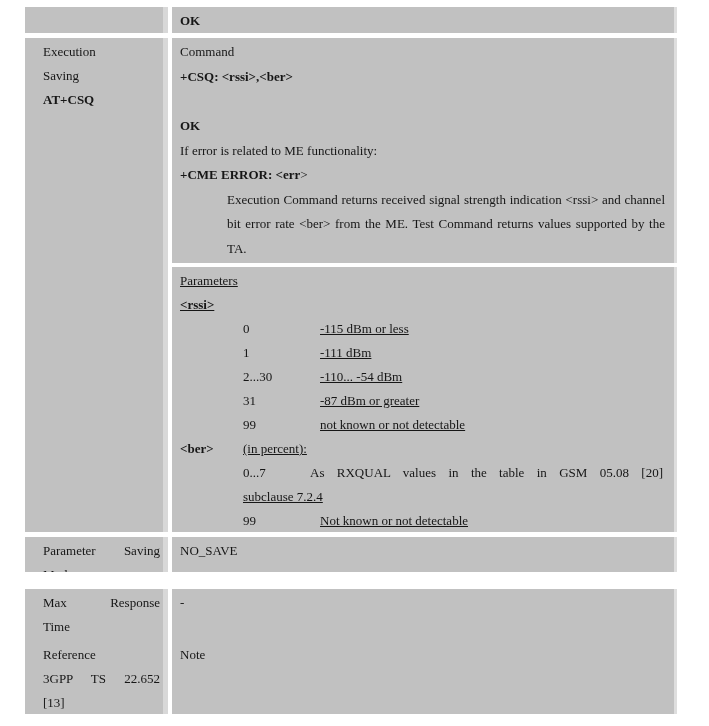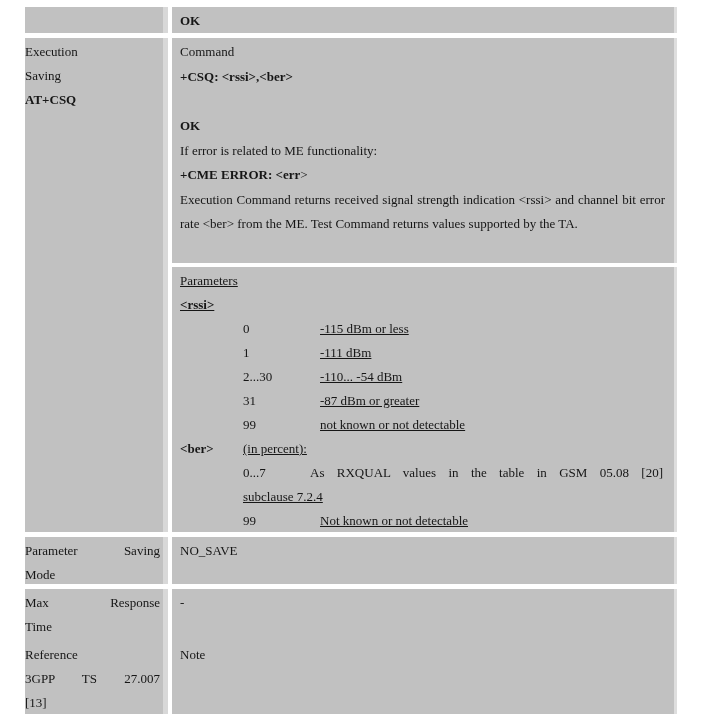--- a/index.html
+++ b/index.html
@@ -6,32 +6,32 @@
   .page {
     position:relative; width:709px; height:726px; background:#ffffff;
     overflow:hidden;
     font-family:"Liberation Serif", serif;
     -webkit-font-smoothing:antialiased;
   }
   .cell {
     position:absolute; background:#c1c1c1; color:#161616;
     font-size:13px; line-height:24px; box-sizing:border-box; overflow:hidden;
   }
-  .lc { left:25px; width:143px; padding:2px 8px 0 0; box-shadow:inset -5px 0 0 #d8d8d8; }
+  .lc { left:25px; width:143px; padding:2px 8px 0 18px; box-shadow:inset -5px 0 0 #d8d8d8; }
   .rc { left:172px; width:505px; padding:2px 12px 0 8px; box-shadow:inset -3px 0 0 #dedede; }
   .b { font-weight:bold; }
-  .just { text-align:justify; }
+  .just { text-align:justify;margin-left:47px; }
   .spread { text-align:justify; text-align-last:justify; }
   .blank { height:25px; }
   
   .r0 { top:7px;   height:26px; }
   .r1l { top:38px;  height:494px; }
   .r1a { top:38px;  height:225px; line-height:24.5px; }
   .r1b { top:267px; height:265px;text-decoration:underline; }
-  .r2 { top:537px; height:47px; }
+  .r2 { top:537px; height:35px; }
   .r3 { top:589px; height:62px; }
   .r4 { top:641px; height:73px; }
   
   .pline  { padding-left:63px; }
   .pval   { display:inline-block; width:77px; }
   .berlbl { display:inline-block; width:63px; }
   .pval2  { display:inline-block; width:67px; vertical-align:top; }
   .pjust  { display:inline-block; width:353px; text-align:justify; text-align-last:justify; vertical-align:top; }
 </style>
 </head>
@@ -87,20 +87,20 @@
   <div class="cell lc r3">
     <div class="spread">Max Response</div>
     <div>Time</div>
   </div>
   <div class="cell rc r3">
     <div>-</div>
   </div>
 
   <div class="cell lc r4">
     <div>Reference</div>
-    <div class="spread">3GPP TS 27.007</div>
+    <div class="spread">3GPP TS 22.652</div>
     <div>[13]</div>
   </div>
   <div class="cell rc r4">
     <div>Note</div>
   </div>
 
 </div>
 
 </body></html>

